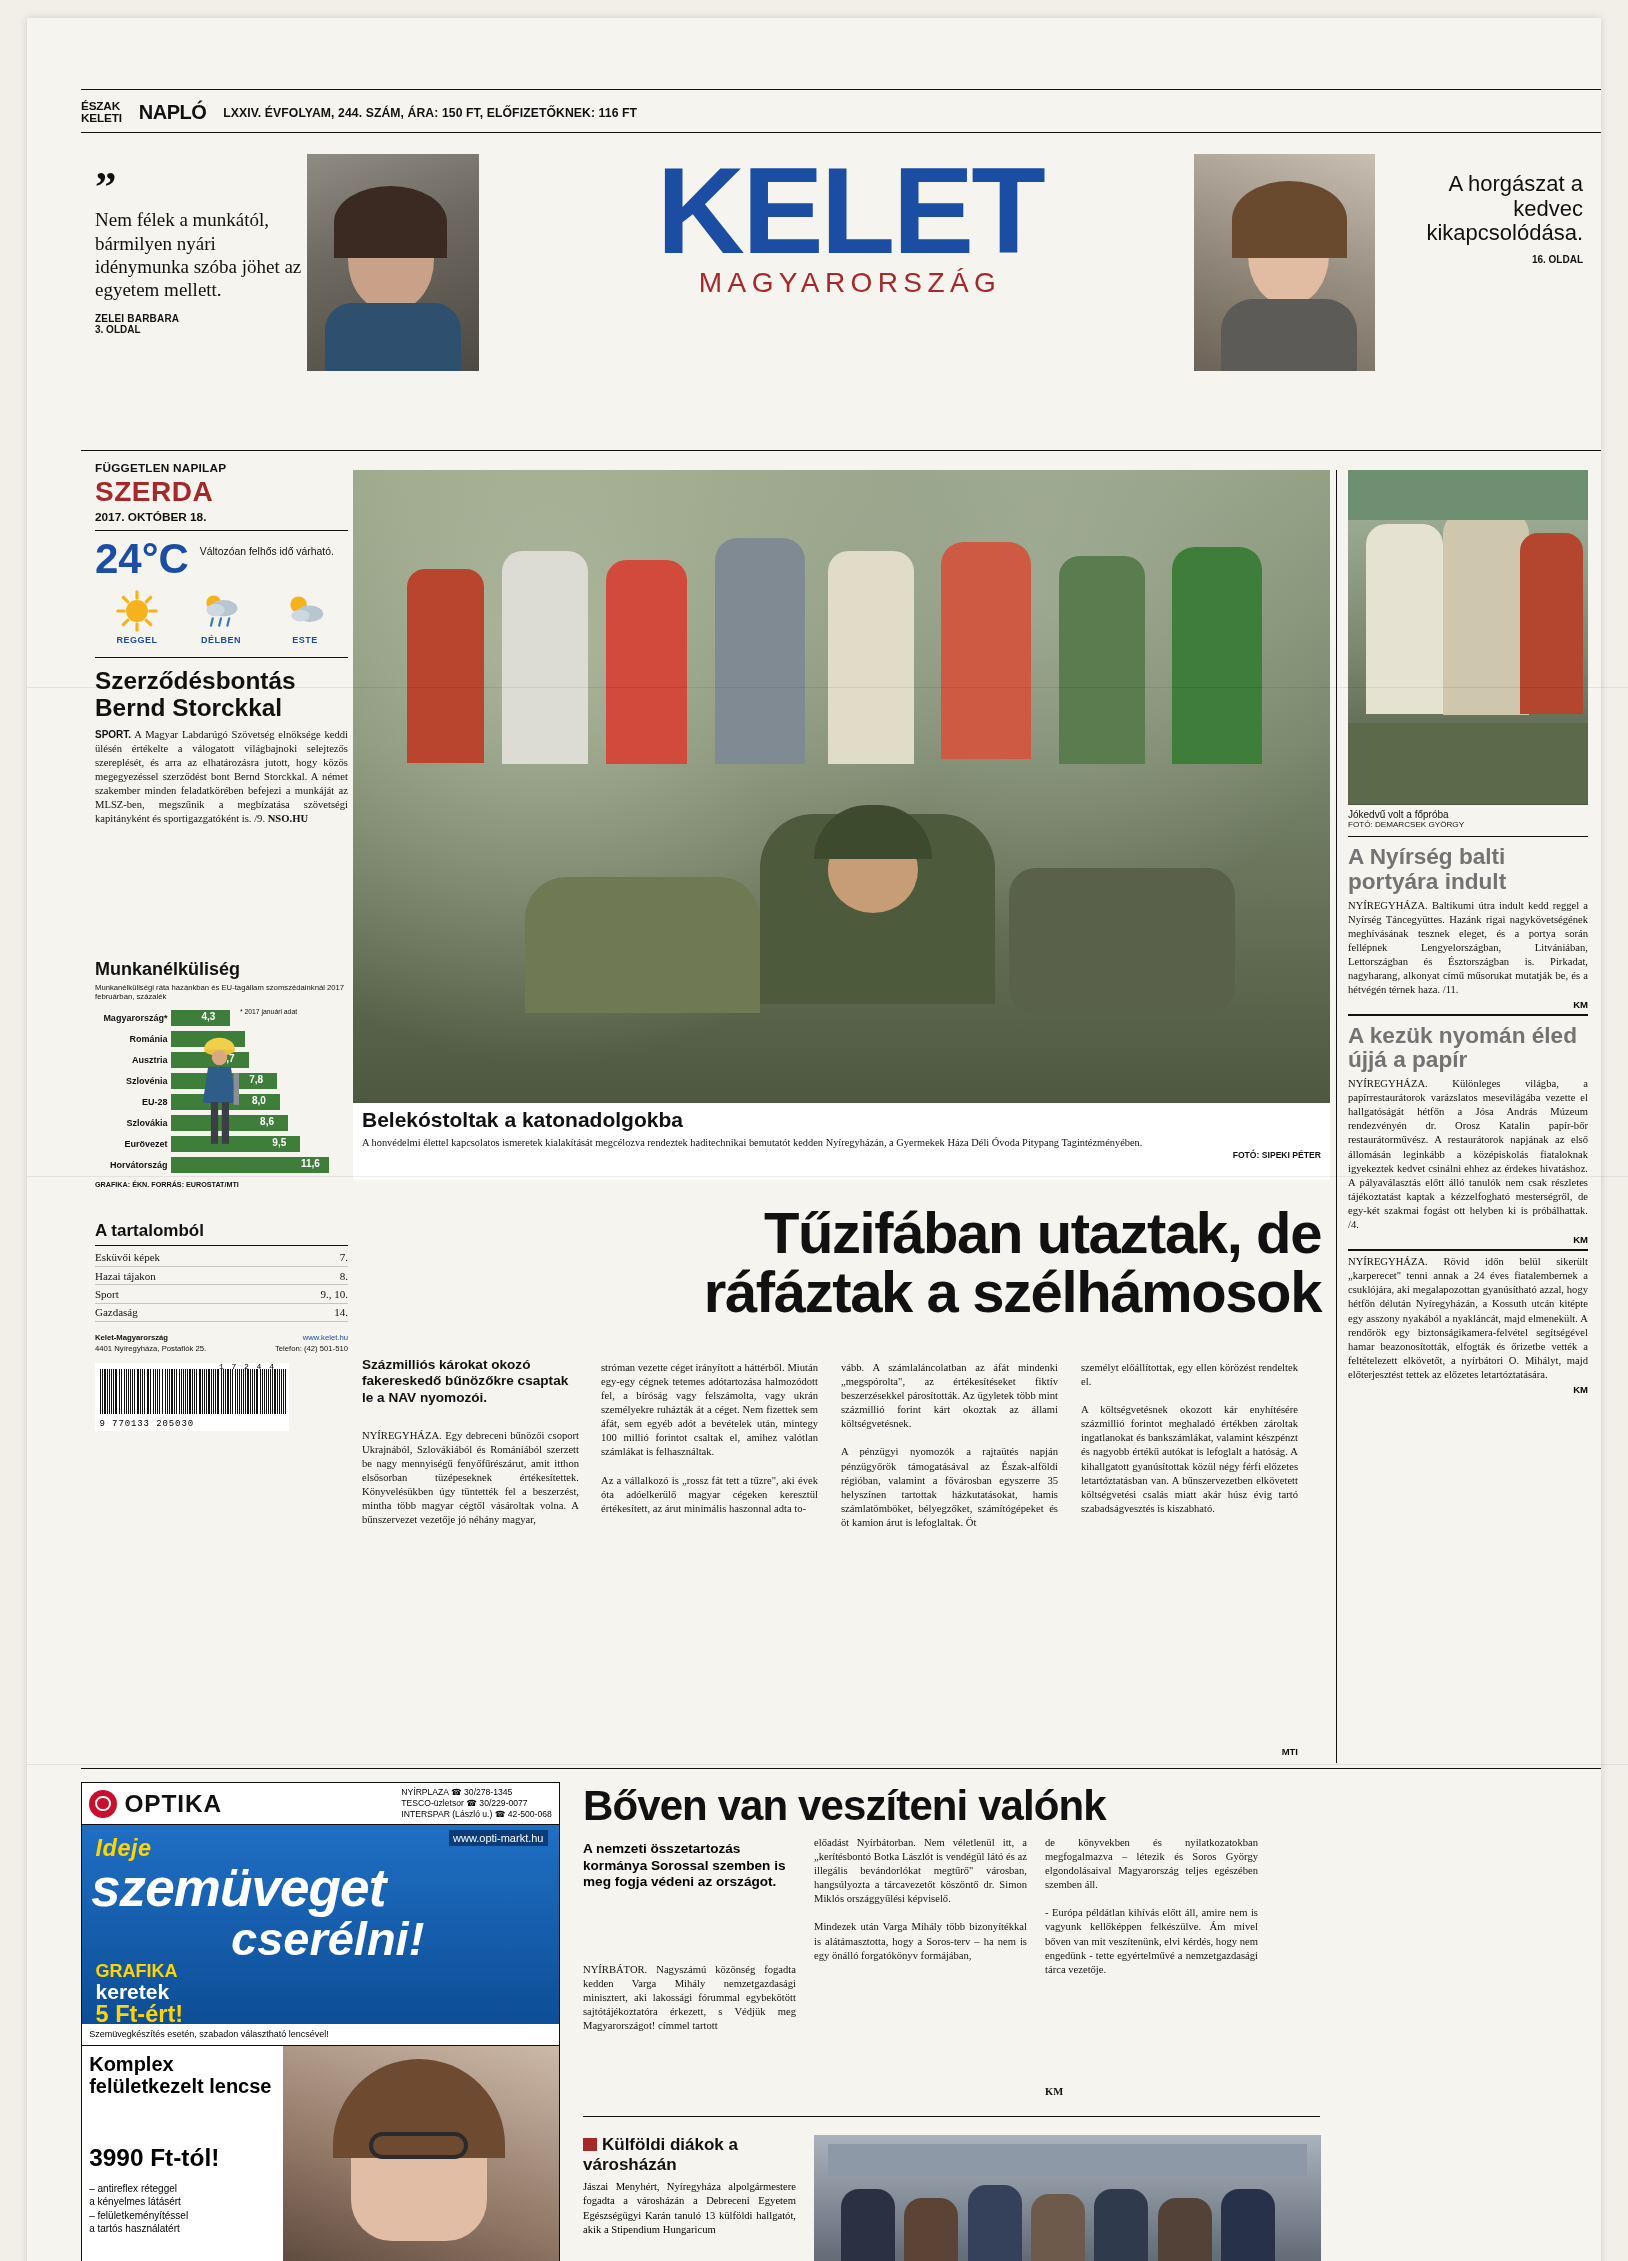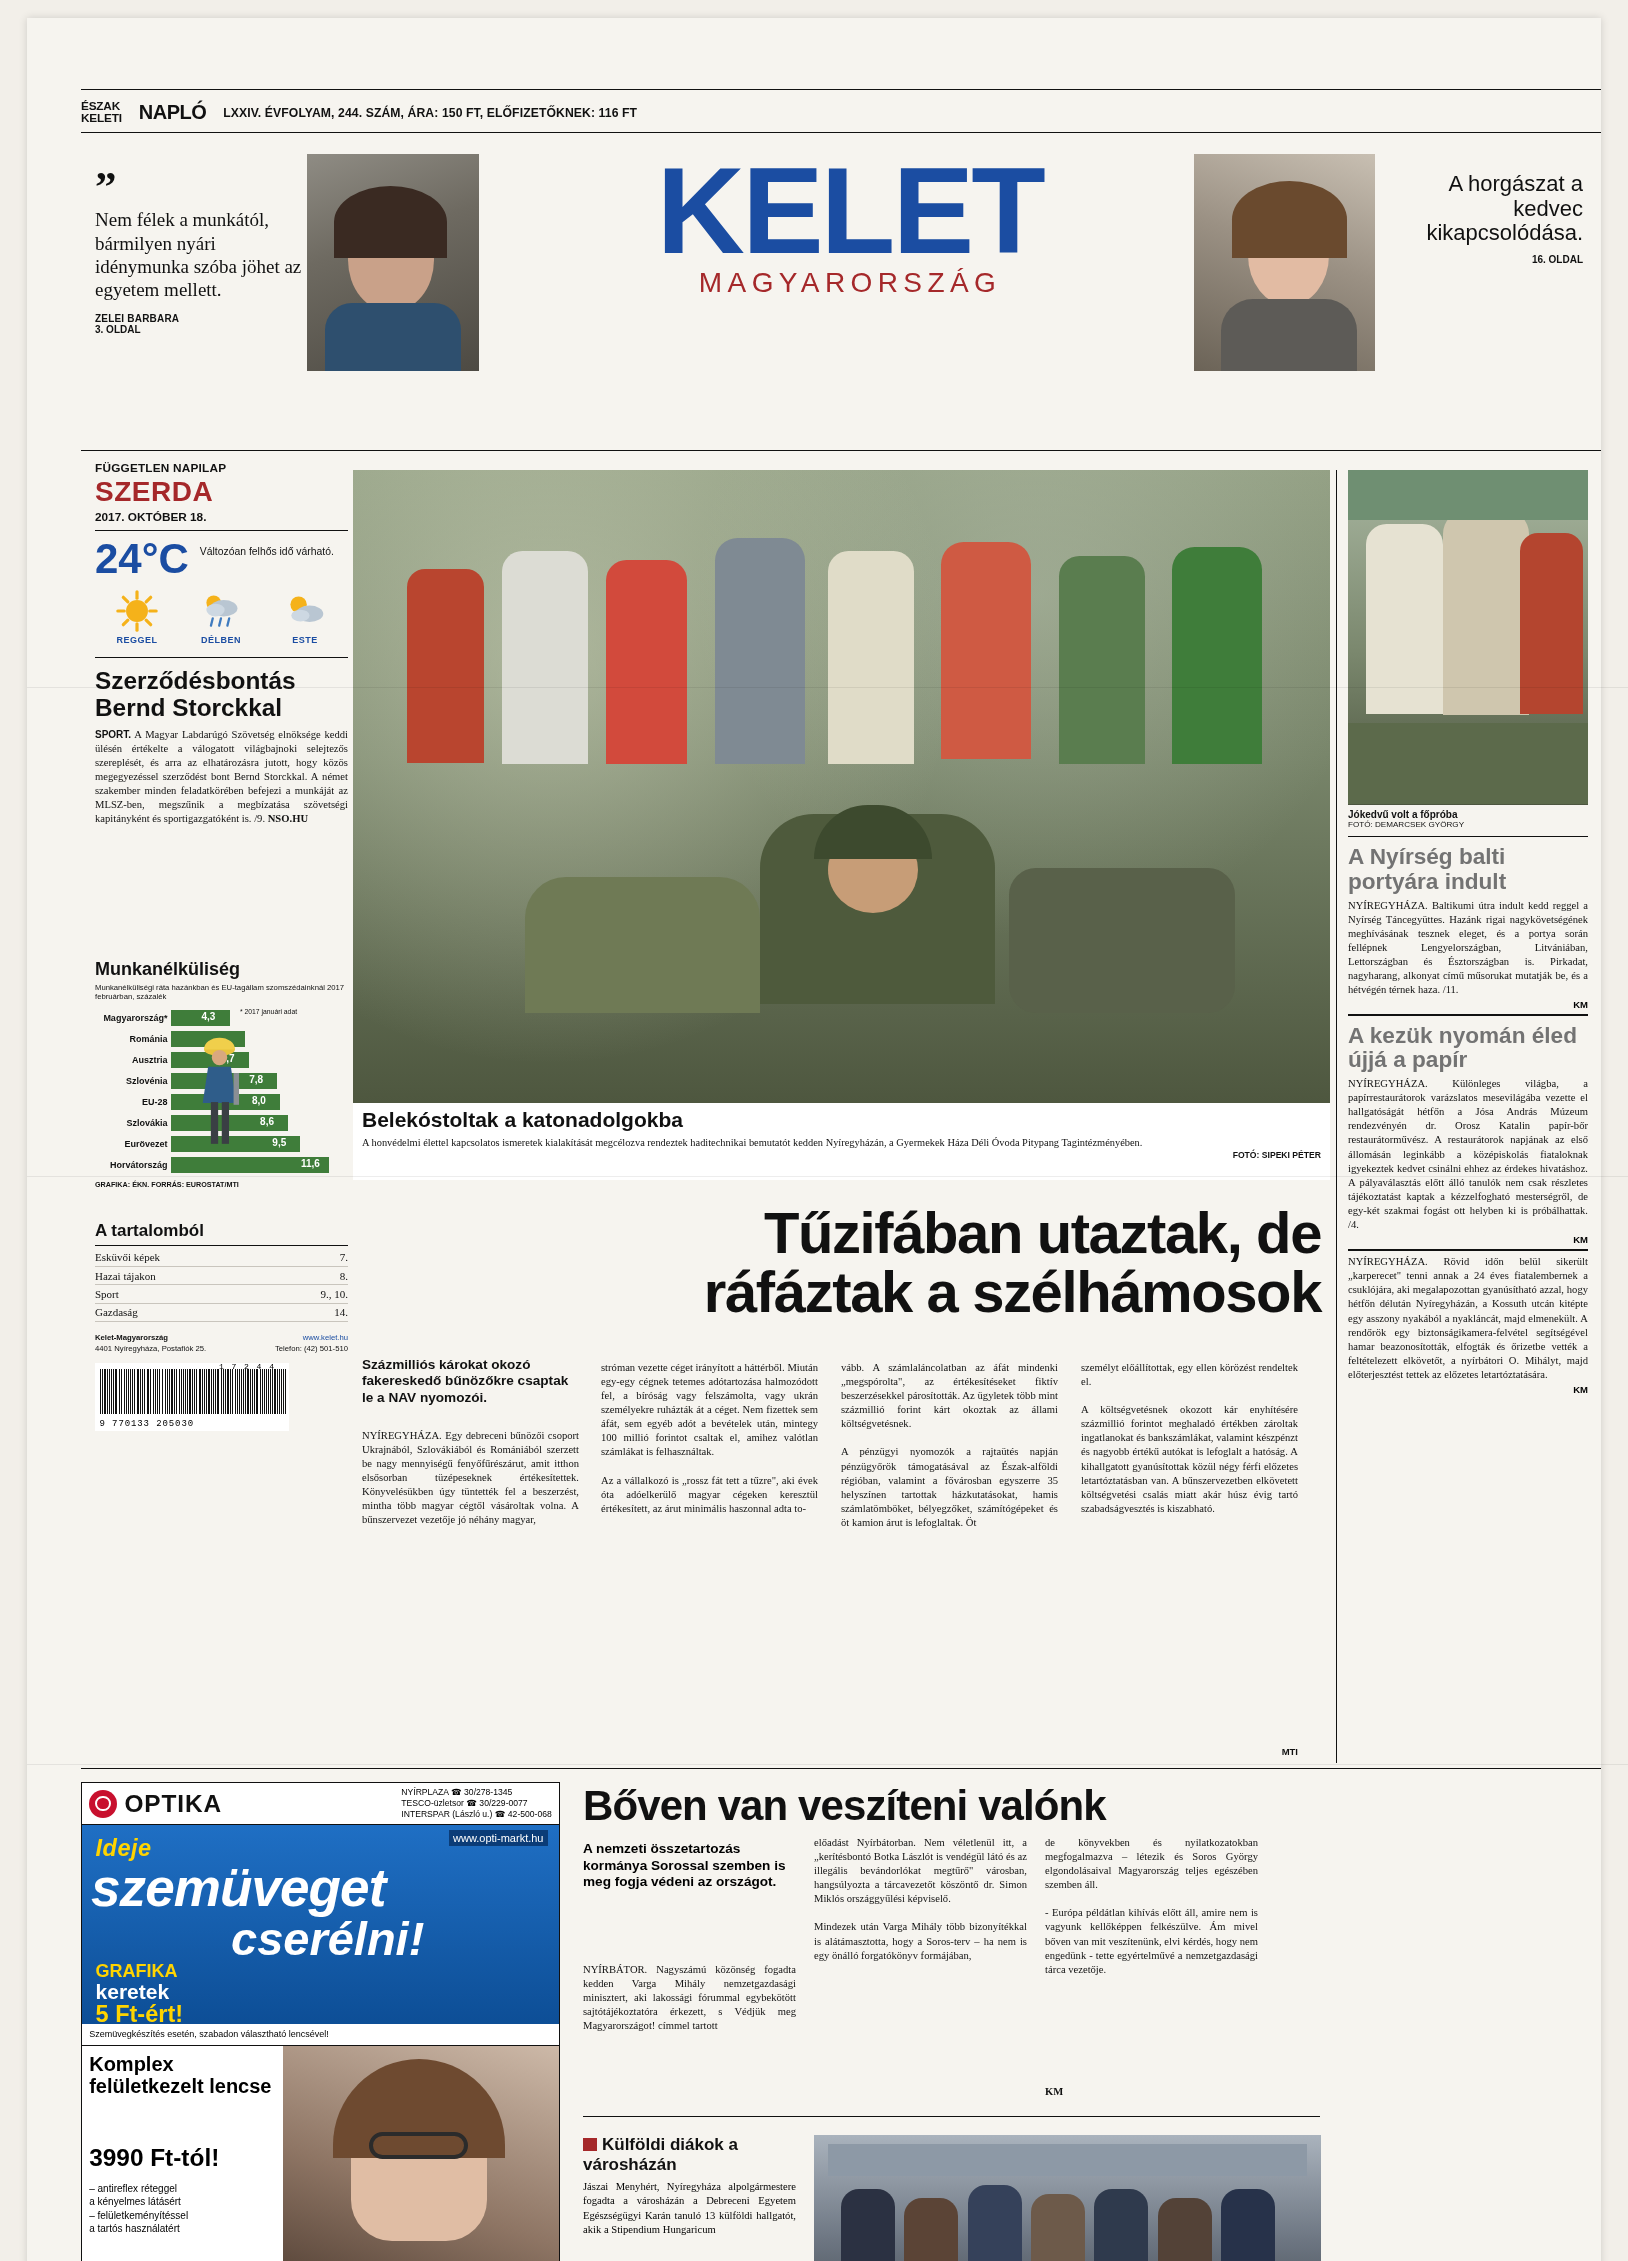--- a/index.html
+++ b/index.html
@@ -123,21 +123,21 @@
   
   .big-head { position:absolute; left:335px; top:1185px; width:959px; }
   .big-head .l { font-size:58px; font-weight:bold; color:#111; line-height:1.02; letter-spacing:-1.4px; text-align:right;}
   .lead { position:absolute; left:335px; top:1339px; width:217px; font-size:13.6px; font-weight:bold; color:#111; line-height:1.2;}
   .col-text { position:absolute; font-size:10.6px; line-height:1.33; color:#111; text-align:justify; font-family:"Liberation Serif", serif;}
   .mti { text-align:right; font-weight:bold; font-family:"Liberation Sans", sans-serif; font-size:9.5px;}
 
   
   .col-right { position:absolute; left:1321px; top:452px; width:240px;}
   .photo-right { width:240px; height:335px; background:linear-gradient(170deg,#9fb08f,#6a7a5c 60%,#47523c); overflow:hidden; position:relative;}
-  .rc-cap { font-size:10px; font-weight:bold; color:#111; margin-top:3.6px;}
+  .rc-cap { font-size:10px; font-weight:normal; color:#111; margin-top:3.6px;}
   .rc-credit { font-size:8.1px; color:#111; margin-top:0.9px;}
   .rc-head { font-size:22.6px; font-weight:bold; color:#737373; line-height:1.08; margin-top:8.1px;}
   .rc-body { font-size:10.6px; line-height:1.33; color:#111; text-align:justify; margin-top:4.5px; font-family:"Liberation Serif", serif;}
   .rc-sign { text-align:right; font-size:9.5px; font-weight:bold; margin-top:1.8px;}
 
   
   .ad-optika { position:absolute; left:54px; top:1764px; width:479px; height:525px; background:#ffffff; border:0.9px solid #111;}
   .ad-top { position:relative; height:42px; border-bottom:0.9px solid #111; display:flex; align-items:center; padding:0 7.2px; gap:7.2px;}
   .ad-logo-circle { width:28px; height:28px; border-radius:50%; background:#c8102e; position:relative;}
   .ad-optika-word { font-size:24.4px; font-weight:bold; letter-spacing:0.9px; color:#111;}

